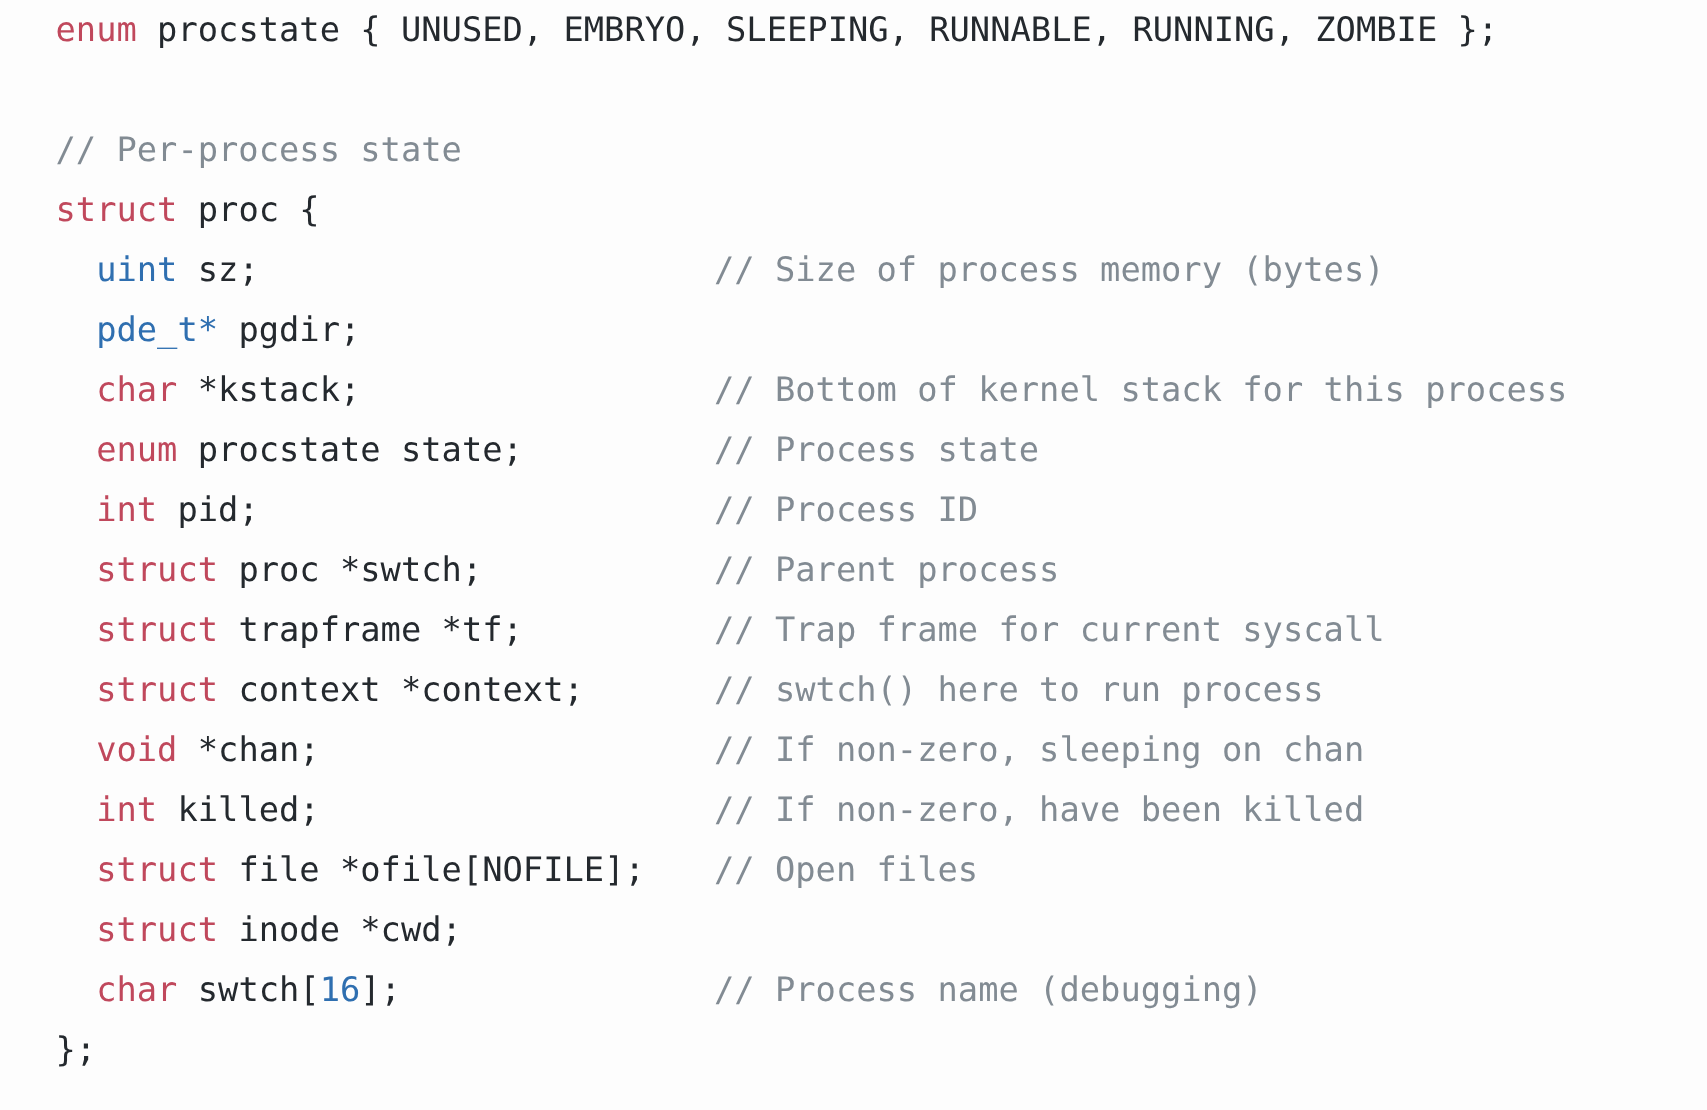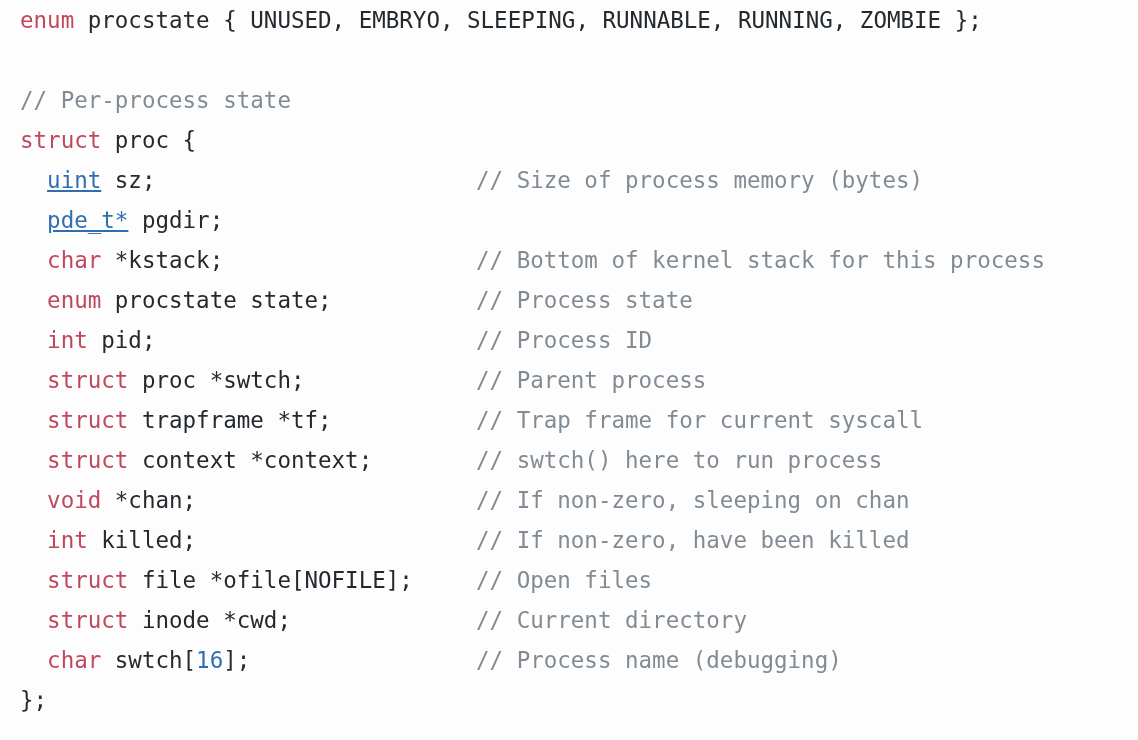--- a/index.html
+++ b/index.html
@@ -21,34 +21,34 @@
     height: 740px;
     background: #fdfdfd;
     padding: 0;
     box-sizing: border-box;
   }
 
   .code-line {
     position: relative;
     height: 40px;
     line-height: 40px;
-    padding-left: 20px;
+    padding-left: 37px;
     white-space: pre;
     font-size: 22.5px;
     letter-spacing: 0px;
     font-family: "DejaVu Sans Mono", "Liberation Mono", monospace;
   }
 
   .code-line.blank {
     height: 40px;
   }
 
   
   .tok-kw        { color: #c0485c; }
-  .tok-type-blue { color: #2f6fb0; text-decoration: underline; }
+  .tok-type-blue { color: #2f6fb0; }
   .tok-num       { color: #2f6fb0; }
   .tok-plain     { color: #24292e; }
   .tok-comment   { color: #828b93; }
 
   
   .comment-col {
     position: absolute;
     left: 476px;
     top: 0;
     white-space: pre;
@@ -66,16 +66,16 @@
     <div class="code-line"><span class="tok-plain">  </span><span class="tok-type-blue">pde_t*</span><span class="tok-plain"> pgdir;</span></div>
     <div class="code-line"><span class="tok-plain">  </span><span class="tok-kw">char</span><span class="tok-plain"> *kstack;</span><span class="comment-col tok-comment">// Bottom of kernel stack for this process</span></div>
     <div class="code-line"><span class="tok-plain">  </span><span class="tok-kw">enum</span><span class="tok-plain"> procstate state;</span><span class="comment-col tok-comment">// Process state</span></div>
     <div class="code-line"><span class="tok-plain">  </span><span class="tok-kw">int</span><span class="tok-plain"> pid;</span><span class="comment-col tok-comment">// Process ID</span></div>
     <div class="code-line"><span class="tok-plain">  </span><span class="tok-kw">struct</span><span class="tok-plain"> proc *swtch;</span><span class="comment-col tok-comment">// Parent process</span></div>
     <div class="code-line"><span class="tok-plain">  </span><span class="tok-kw">struct</span><span class="tok-plain"> trapframe *tf;</span><span class="comment-col tok-comment">// Trap frame for current syscall</span></div>
     <div class="code-line"><span class="tok-plain">  </span><span class="tok-kw">struct</span><span class="tok-plain"> context *context;</span><span class="comment-col tok-comment">// swtch() here to run process</span></div>
     <div class="code-line"><span class="tok-plain">  </span><span class="tok-kw">void</span><span class="tok-plain"> *chan;</span><span class="comment-col tok-comment">// If non-zero, sleeping on chan</span></div>
     <div class="code-line"><span class="tok-plain">  </span><span class="tok-kw">int</span><span class="tok-plain"> killed;</span><span class="comment-col tok-comment">// If non-zero, have been killed</span></div>
     <div class="code-line"><span class="tok-plain">  </span><span class="tok-kw">struct</span><span class="tok-plain"> file *ofile[NOFILE];</span><span class="comment-col tok-comment">// Open files</span></div>
-    <div class="code-line"><span class="tok-plain">  </span><span class="tok-kw">struct</span><span class="tok-plain"> inode *cwd;</span><span class="comment-col tok-comment">// Current directory</span></div>
+    <div class="code-line"><span class="tok-plain">  </span><span class="tok-kw">struct</span><span class="tok-plain"> inode *cwd;</span></div>
     <div class="code-line"><span class="tok-plain">  </span><span class="tok-kw">char</span><span class="tok-plain"> swtch[</span><span class="tok-num">16</span><span class="tok-plain">];</span><span class="comment-col tok-comment">// Process name (debugging)</span></div>
     <div class="code-line"><span class="tok-plain">};</span></div>
   </div>
 
 </body></html>

